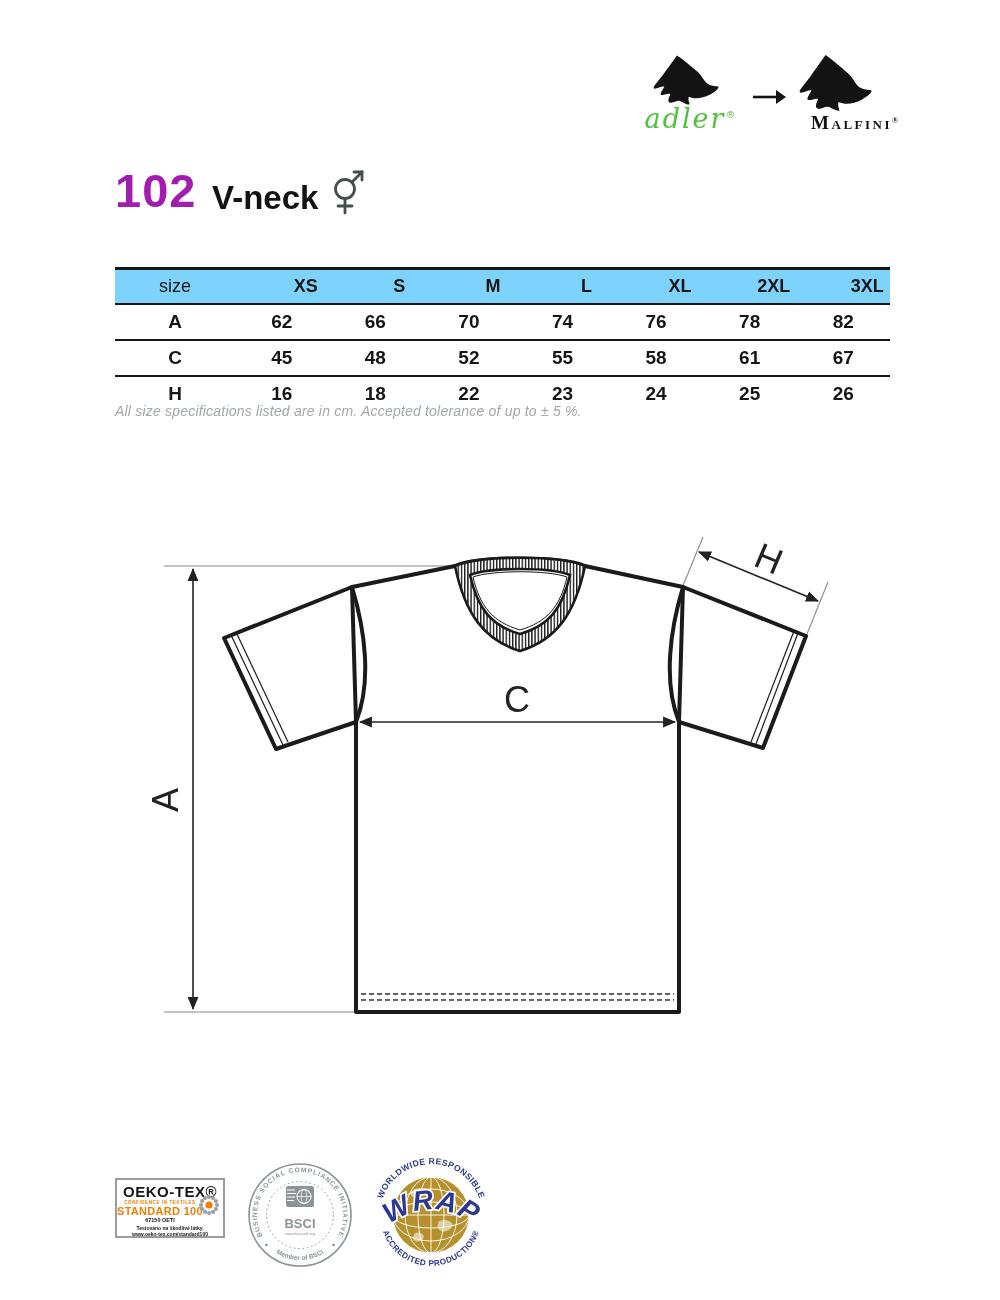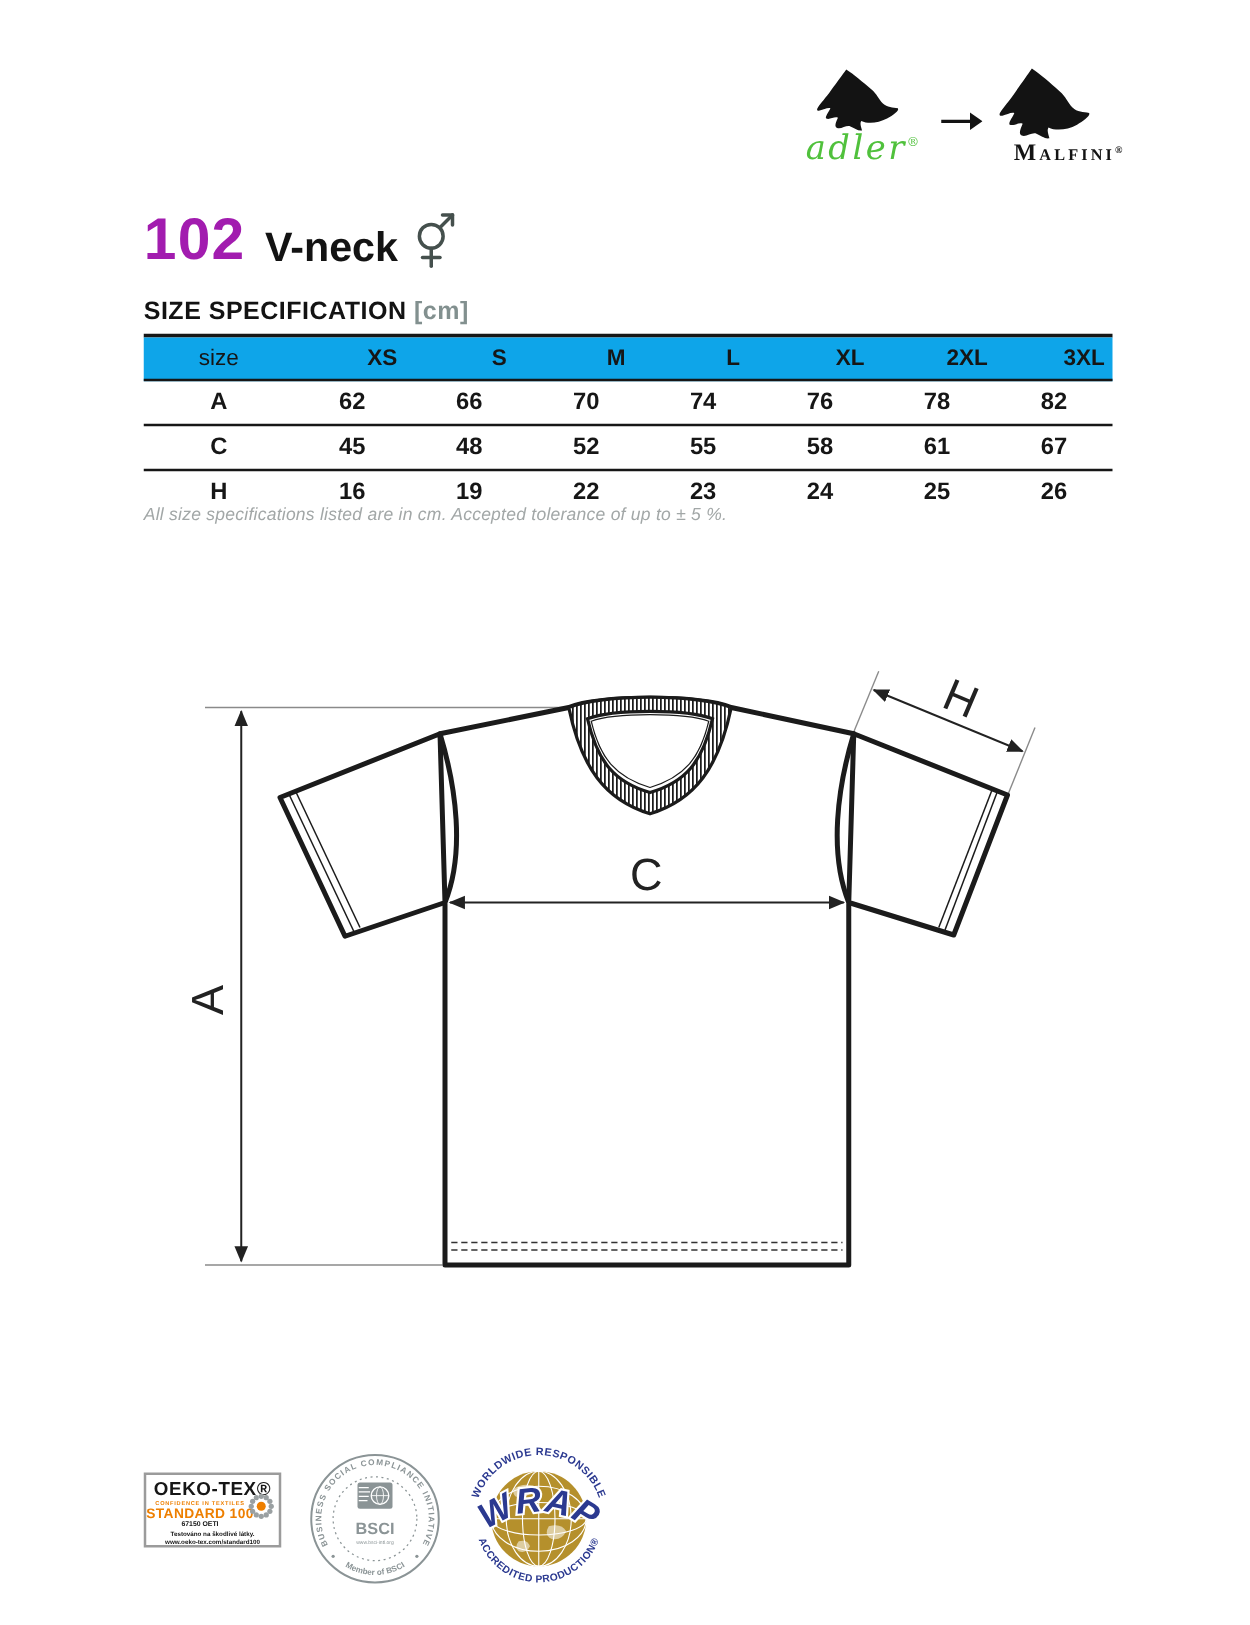--- a/index.html
+++ b/index.html
@@ -15,21 +15,21 @@
 
   
   #product-code{left:115px;top:167px;font-size:47px;line-height:1;font-weight:bold;color:#a21caf;letter-spacing:1px;}
   #product-name{left:212px;top:181px;font-size:33px;line-height:1;font-weight:bold;color:#131313;}
   #section-heading{left:115px;top:238px;font-size:20px;font-weight:bold;letter-spacing:.4px;color:#131313;}
   #section-heading .unit{color:#82908f;}
 
   
   #size-table{left:115px;top:267px;width:775px;border-top:3px solid #161616;}
   .trow{display:grid;grid-template-columns:120px repeat(7,1fr);align-items:center;text-align:center;}
-  .trow.head{height:33px;background:#0ea5e9;border-bottom:2.5px solid #161616;font-weight:bold;font-size:18px;gap:48px;}
+  .trow.head{height:33px;background:#7dd3fc;border-bottom:2.5px solid #161616;font-weight:bold;font-size:18px;gap:48px;}
   .trow.head .corner{font-weight:400;font-size:18px;}
   .trow.data{height:34px;border-bottom:2px solid #161616;font-size:19px;font-weight:bold;}
   .trow.data.last{border-bottom:none;}
   #table-footnote{left:115px;top:403px;font-size:14px;font-style:italic;color:#a2a7a7;letter-spacing:.2px;}
 
   
   #oeko-box{left:115px;top:1178px;width:110px;height:60px;border:2px solid #9b9b9b;box-sizing:border-box;text-align:center;}
   #oeko-box .l1{font-size:15px;font-weight:bold;letter-spacing:.5px;margin-top:3px;}
   #oeko-box .l2{font-size:4.5px;font-weight:bold;color:#ee7f00;letter-spacing:.6px;width:86px;}
   #oeko-box .l3{font-size:11px;font-weight:bold;color:#ee7f00;letter-spacing:.3px;width:86px;}
@@ -70,24 +70,20 @@
     <g stroke="#45504d" stroke-width="2.8" fill="none" stroke-linecap="round">
       <circle cx="15" cy="23" r="9.5"></circle>
       <line x1="15" y1="32.5" x2="15" y2="47"></line>
       <line x1="8" y1="40" x2="22" y2="40"></line>
       <line x1="21.8" y1="16.2" x2="32" y2="6"></line>
       <line x1="24" y1="6" x2="32" y2="6"></line>
       <line x1="32" y1="6" x2="32" y2="14"></line>
     </g>
   </svg>
 
-  <div class="abs" id="section-heading">
-    <span>SIZE SPECIFICATION</span>
-    <span class="unit">[cm]</span>
-  </div>
 
   <div class="abs" id="size-table">
     <div class="trow head">
       <div class="corner">size</div>
       <div>XS</div>
       <div>S</div>
       <div>M</div>
       <div>L</div>
       <div>XL</div>
       <div>2XL</div>
@@ -109,21 +105,21 @@
       <div>48</div>
       <div>52</div>
       <div>55</div>
       <div>58</div>
       <div>61</div>
       <div>67</div>
     </div>
     <div class="trow data last">
       <div>H</div>
       <div>16</div>
-      <div>19</div>
+      <div>18</div>
       <div>22</div>
       <div>23</div>
       <div>24</div>
       <div>25</div>
       <div>26</div>
     </div>
   </div>
   <div class="abs" id="table-footnote">All size specifications listed are in cm. Accepted tolerance of up to ± 5 %.</div>
 
   <svg class="abs" style="left:150px;top:530px;" width="760" height="490" viewBox="150 530 760 490">

